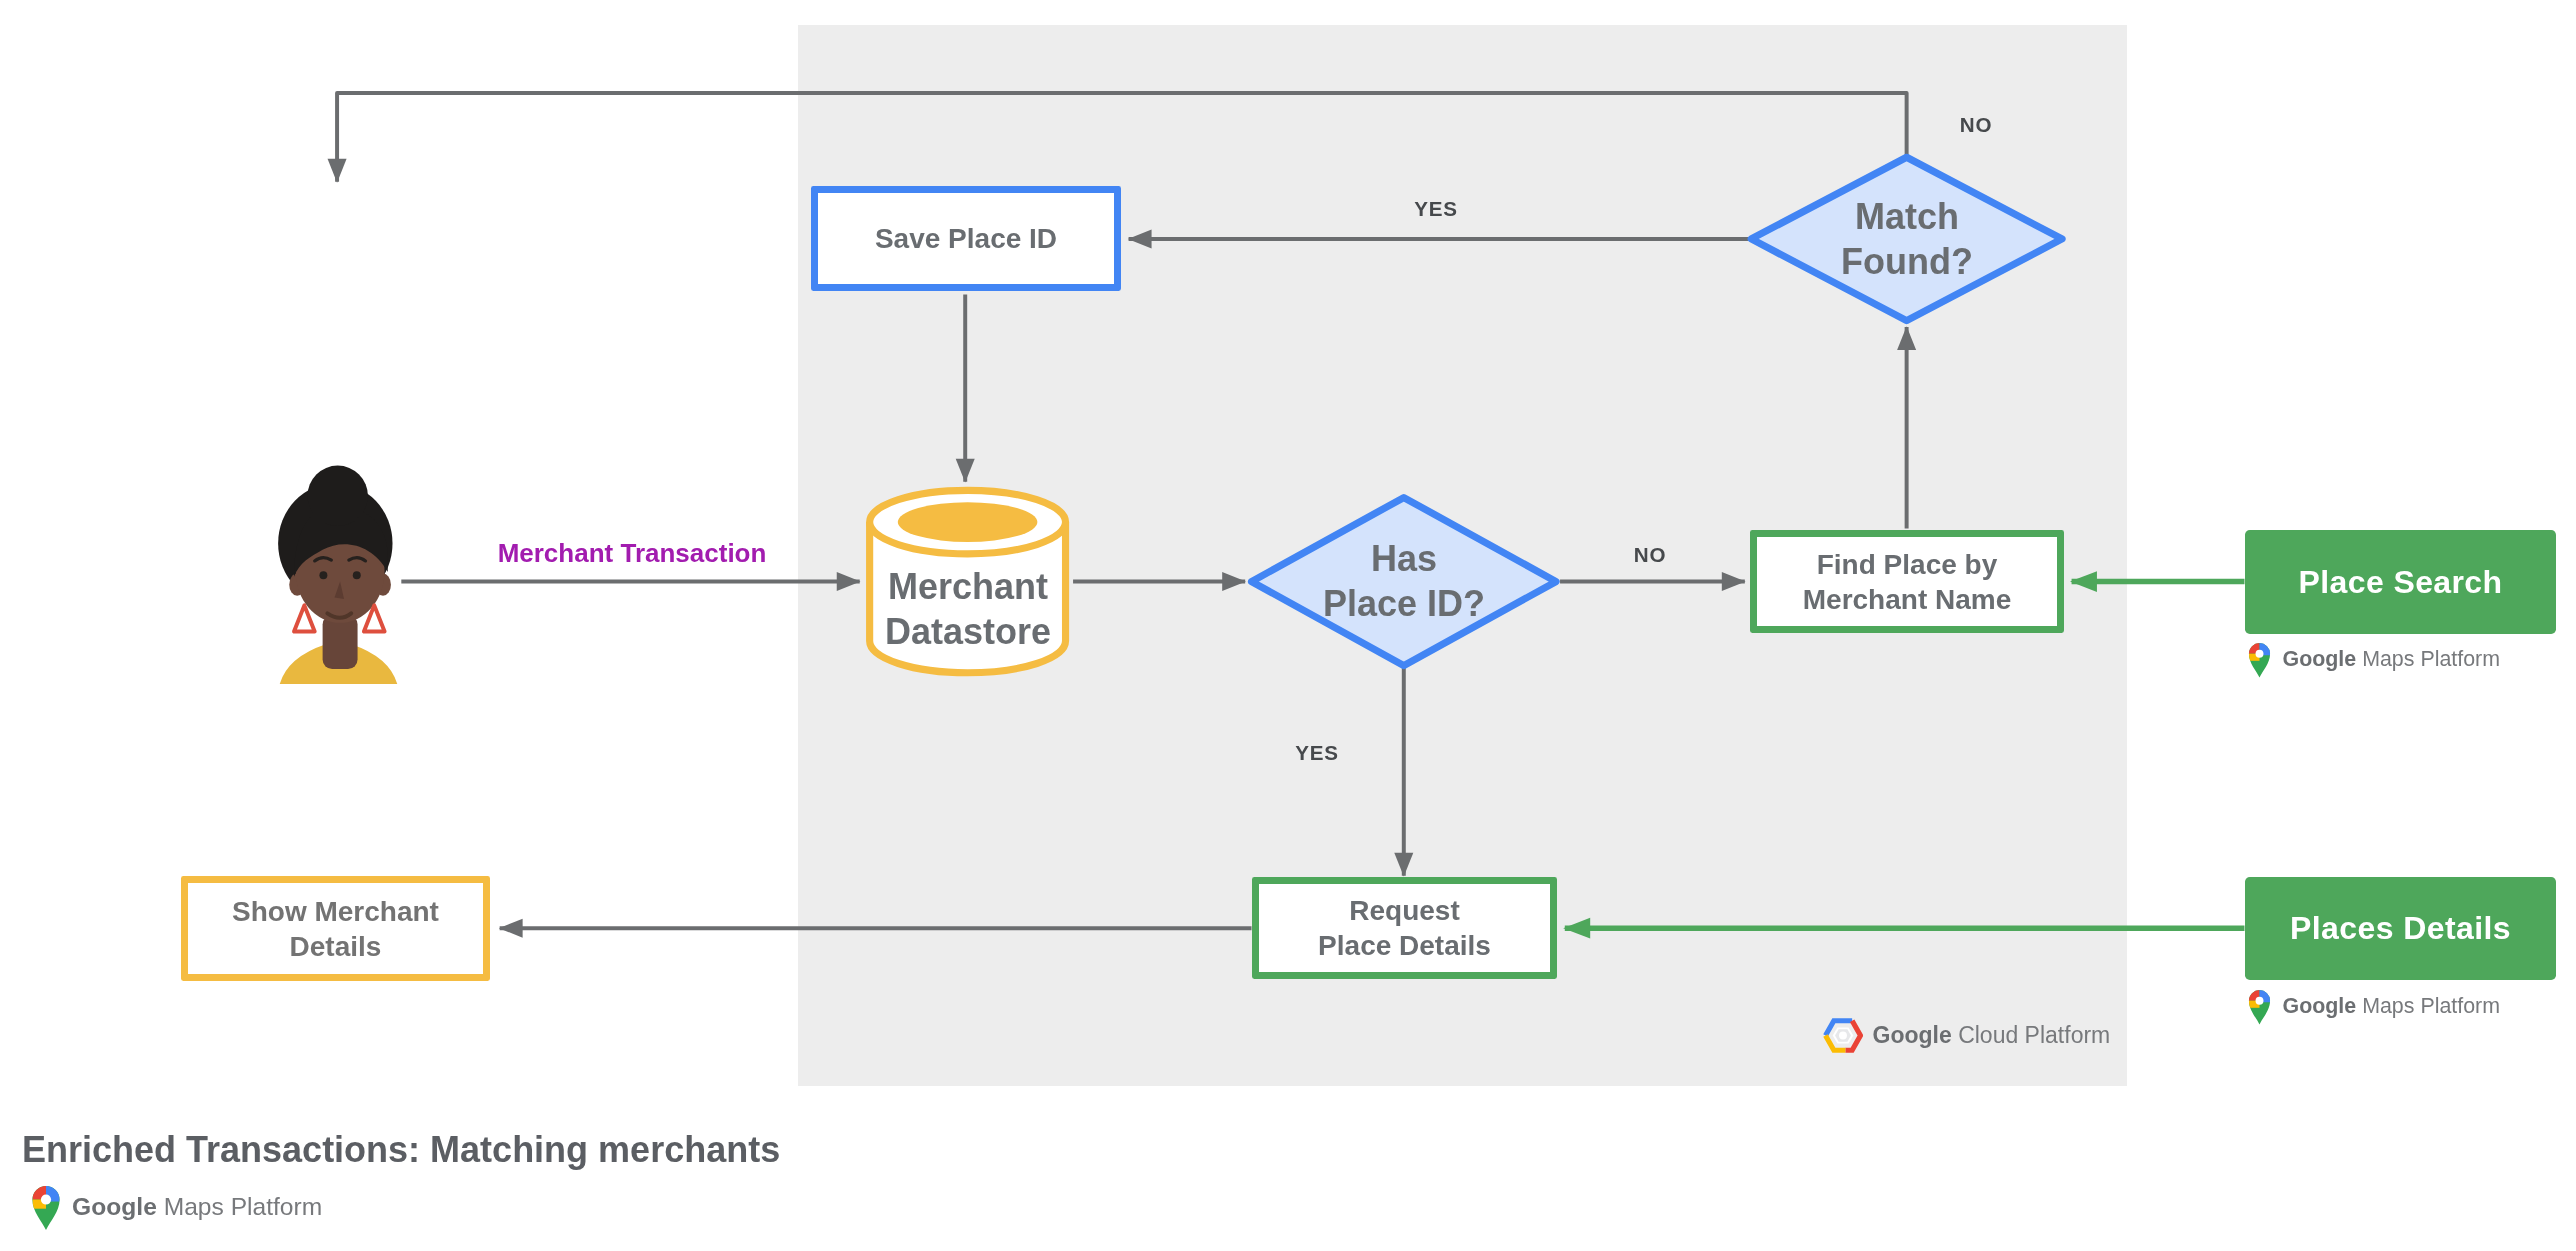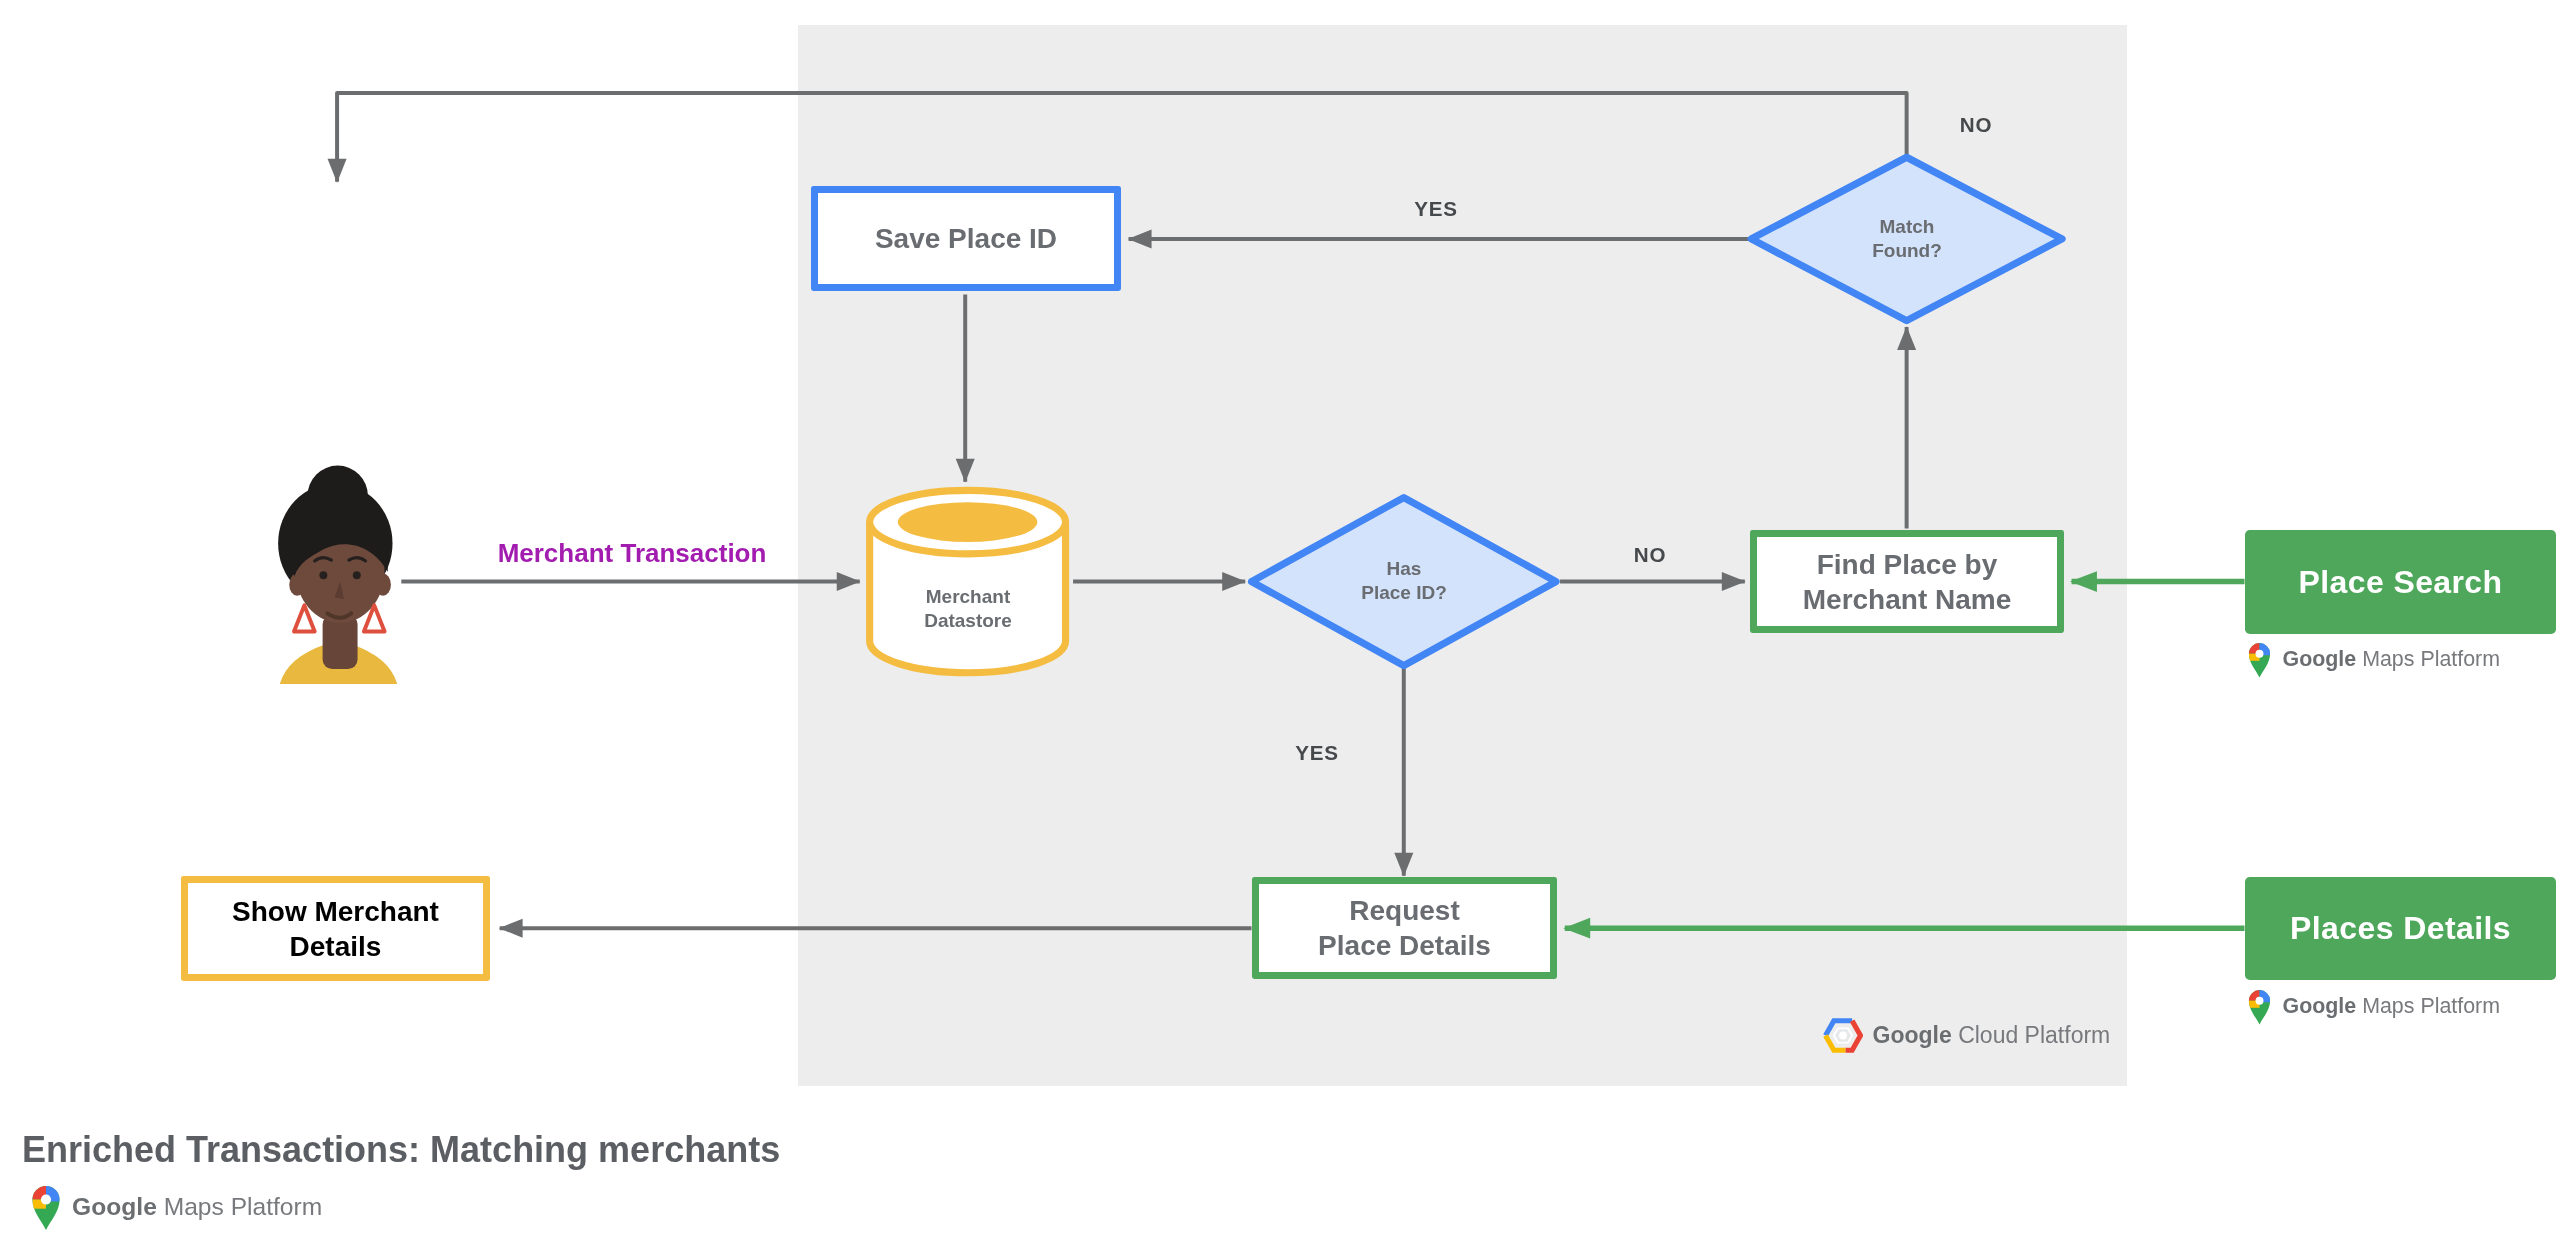--- a/index.html
+++ b/index.html
@@ -7,25 +7,25 @@
           font-family:"Liberation Sans",sans-serif;}
   .panel{position:absolute;left:798px;top:24.6px;width:1329px;height:1061px;background:#EDEDED;}
   #diagram,#avatar{position:absolute;}
   #diagram{left:0;top:0;}
   .box{position:absolute;background:#ffffff;display:flex;align-items:center;justify-content:center;
        text-align:center;font-weight:700;font-size:28px;line-height:1.25;white-space:pre-line;
        border-radius:2.4px;box-sizing:border-box;color:#696D71;}
   .b-red{border:7.1px solid #E5473A;color:#3F4245;}
   .b-blue{border:7.1px solid #4285F4;}
   .b-green{border:7.1px solid #4EA75B;}
-  .b-yellow{border:7.1px solid #F5BC42;color:#000000;}
+  .b-yellow{border:7.1px solid #F5BC42;color:#737373;}
   .solid-green{position:absolute;background:#4EA75B;color:#ffffff;display:flex;align-items:center;
        justify-content:center;font-weight:700;font-size:32px;border-radius:4.8px;letter-spacing:0.4px;}
   .shape-label{position:absolute;transform:translate(-50%,-50%);text-align:center;font-weight:700;
-       font-size:19px;line-height:1.25;white-space:pre-line;color:#696D71;}
+       font-size:36px;line-height:1.25;white-space:pre-line;color:#696D71;}
   .edge-label{position:absolute;transform:translate(-50%,-50%);font-weight:700;font-size:20.6px;
        color:#46494C;letter-spacing:0.8px;}
   .edge-label.big{font-size:26px;color:#a21caf;letter-spacing:0;}
   .lockup{position:absolute;display:flex;align-items:center;gap:9.5px;}
   .lockup .wordmark{white-space:nowrap;}
   .lockup .g{color:#6B6E71;font-weight:700;margin-top:12px;}
   .lockup .p{color:#77797C;font-weight:400;}
   .lockup.small .wordmark{font-size:21.4px;}
   .lockup.gcp .wordmark{font-size:23px;}
   .lockup.bottom .wordmark{font-size:24.6px;}

